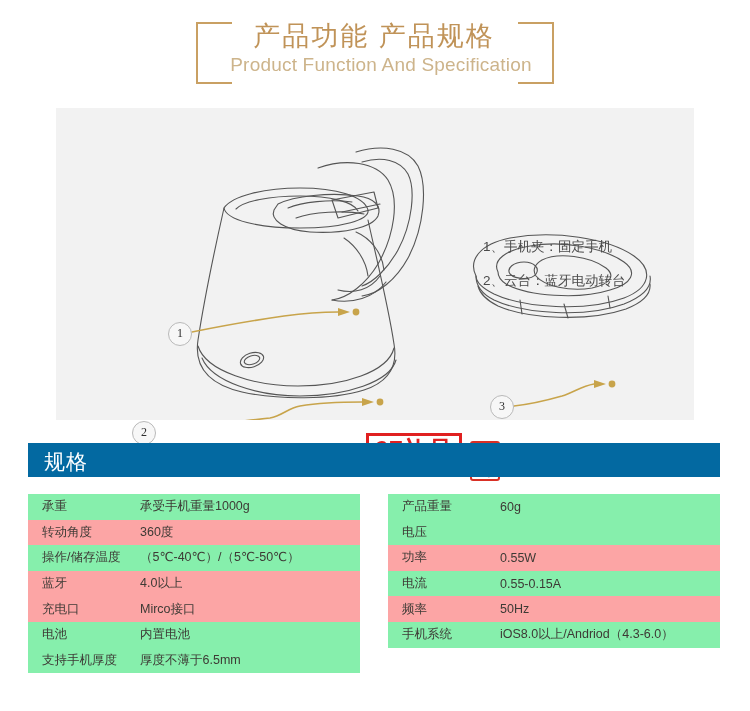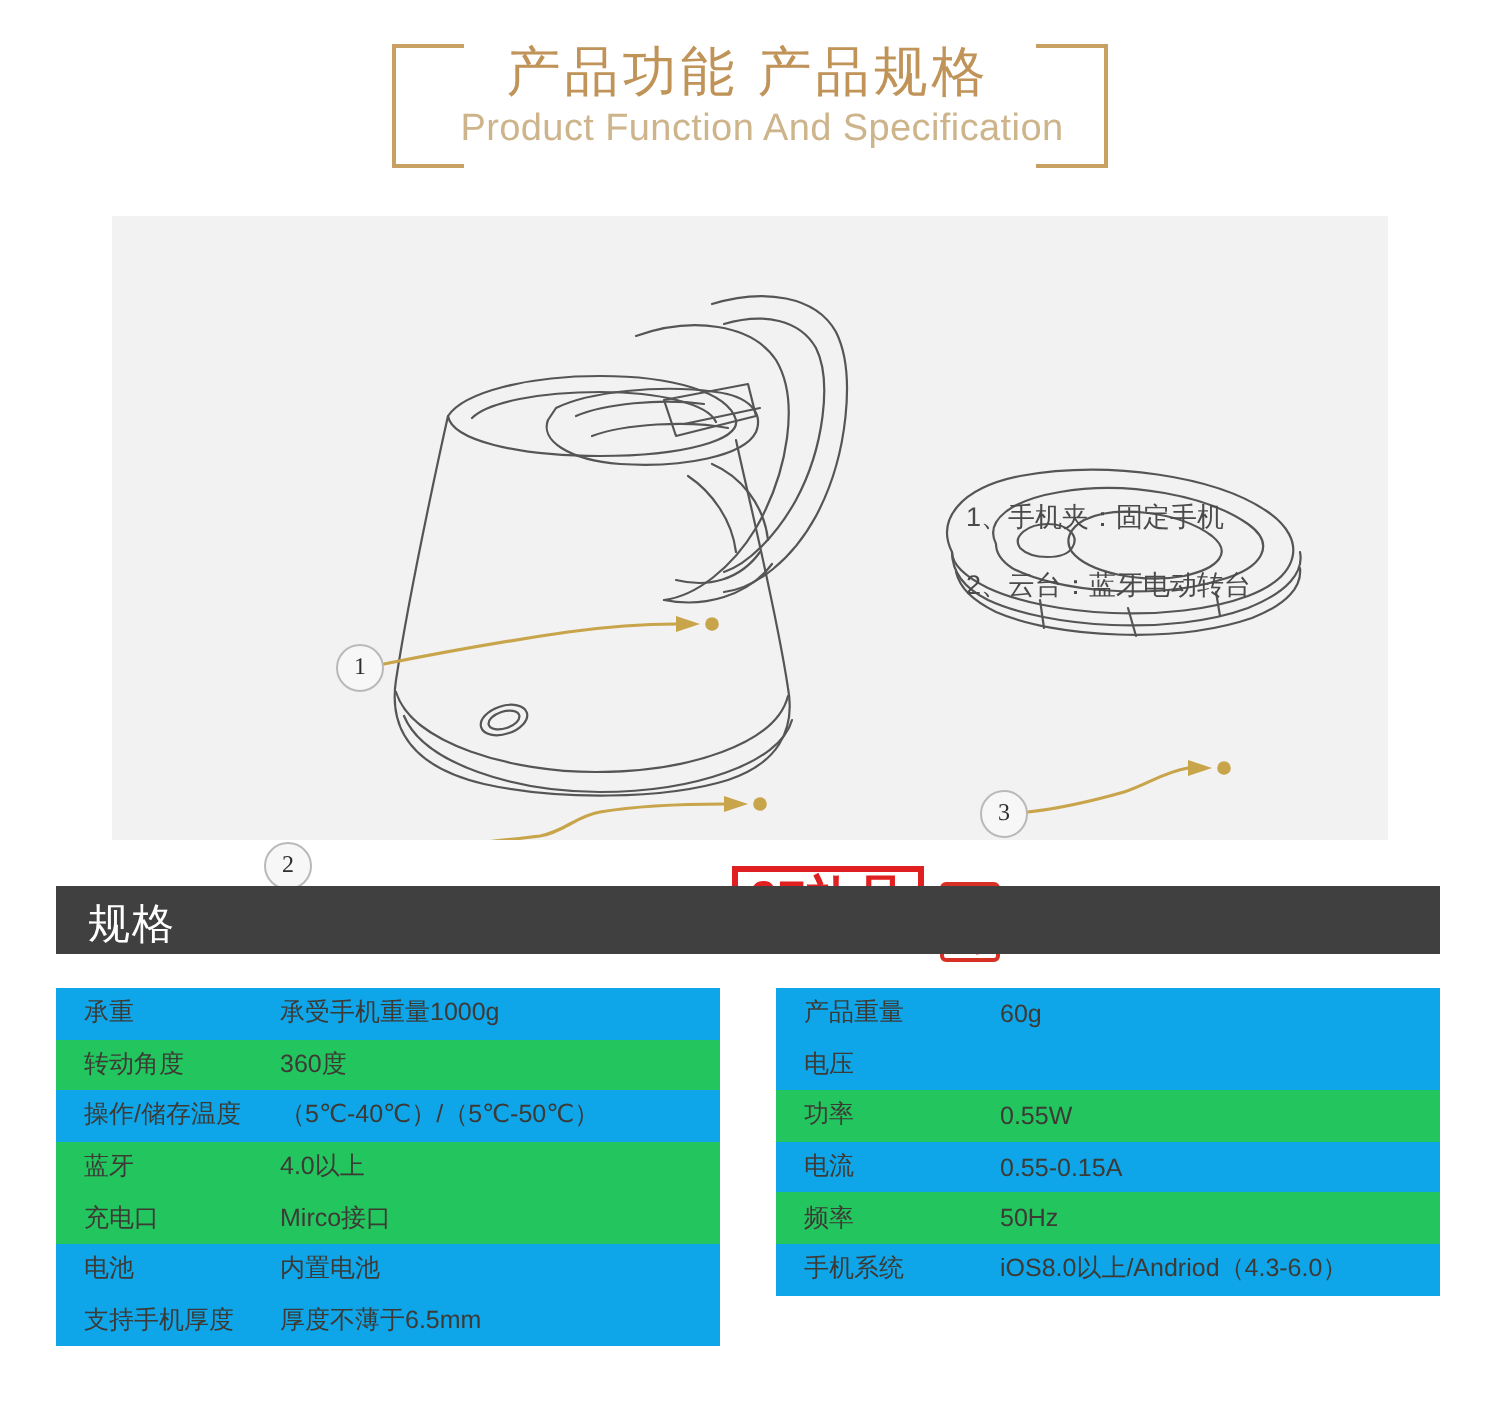--- a/index.html
+++ b/index.html
@@ -106,21 +106,20 @@
     left: 427px;
     top: 131px;
     width: 240px;
   }
   .anno-item {
     font-size: 13.5px;
     color: #4a4a4a;
     line-height: 15px;
     margin-bottom: 19px;
     white-space: nowrap;
-    margin-top: 12px;
   }
 
   
   .watermark {
     position: absolute;
     left: 310px;
     top: 325px;
     display: flex;
     align-items: flex-start;
   }
@@ -151,21 +150,21 @@
     background: rgba(255,255,255,0.25);
   }
 
   
   .spec-header {
     position: absolute;
     left: 28px;
     top: 443px;
     width: 692px;
     height: 34px;
-    background: #404040;
+    background: #0369a1;
   }
   .spec-header-label {
     position: absolute;
     left: 16px;
     top: 5px;
     font-size: 21px;
     color: #ffffff;
     letter-spacing: 1px;
   }
 
@@ -178,22 +177,22 @@
     justify-content: space-between;
   }
   .spec-col { width: 332px; }
 
   .spec-row {
     display: flex;
     align-items: center;
     height: 25.6px;
     font-size: 12.5px;
   }
-  .spec-row.shaded { background: #0ea5e9; }
-  .spec-row.plain  { background: #22c55e; }
+  .spec-row.shaded { background: #86efac; }
+  .spec-row.plain  { background: #fca5a5; }
 
   .spec-key {
     width: 112px;
     padding-left: 14px;
     box-sizing: border-box;
     color: #3d3a35;
     white-space: nowrap;
   }
   .spec-val {
     flex: 1;

